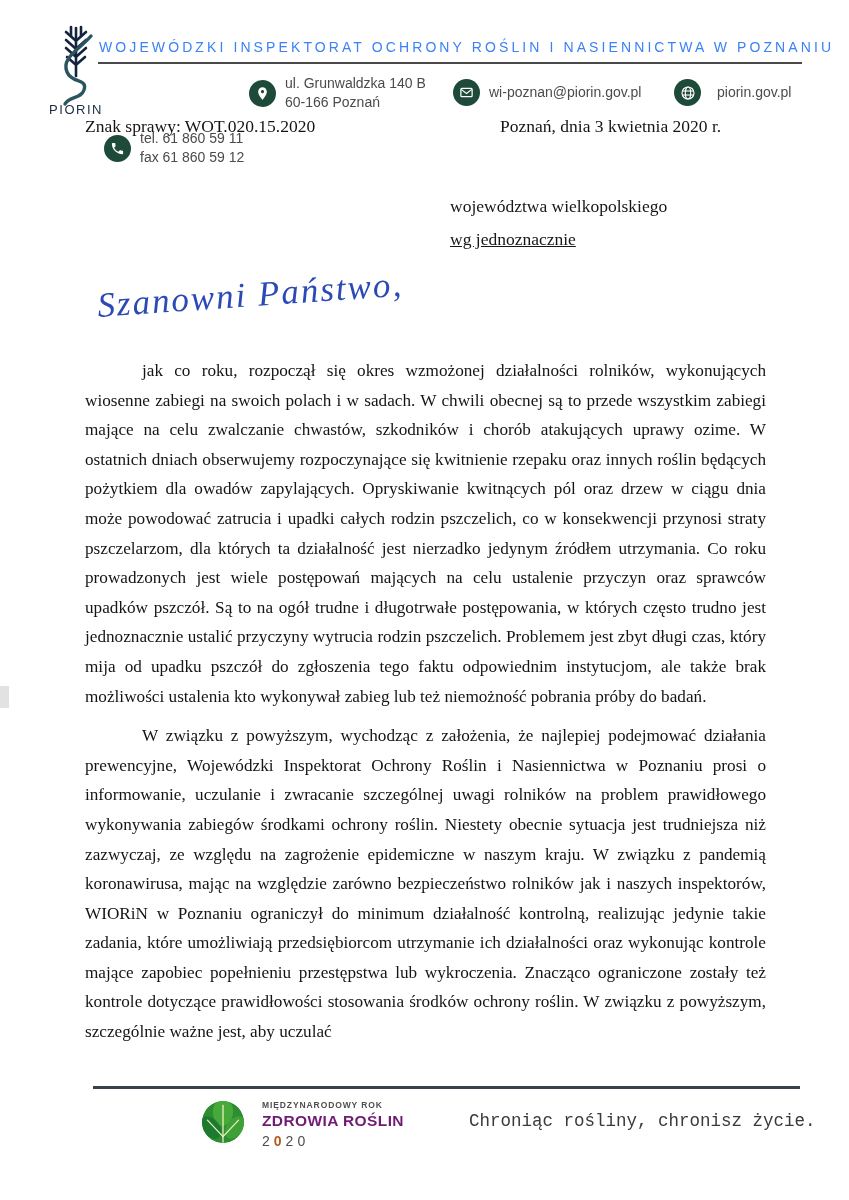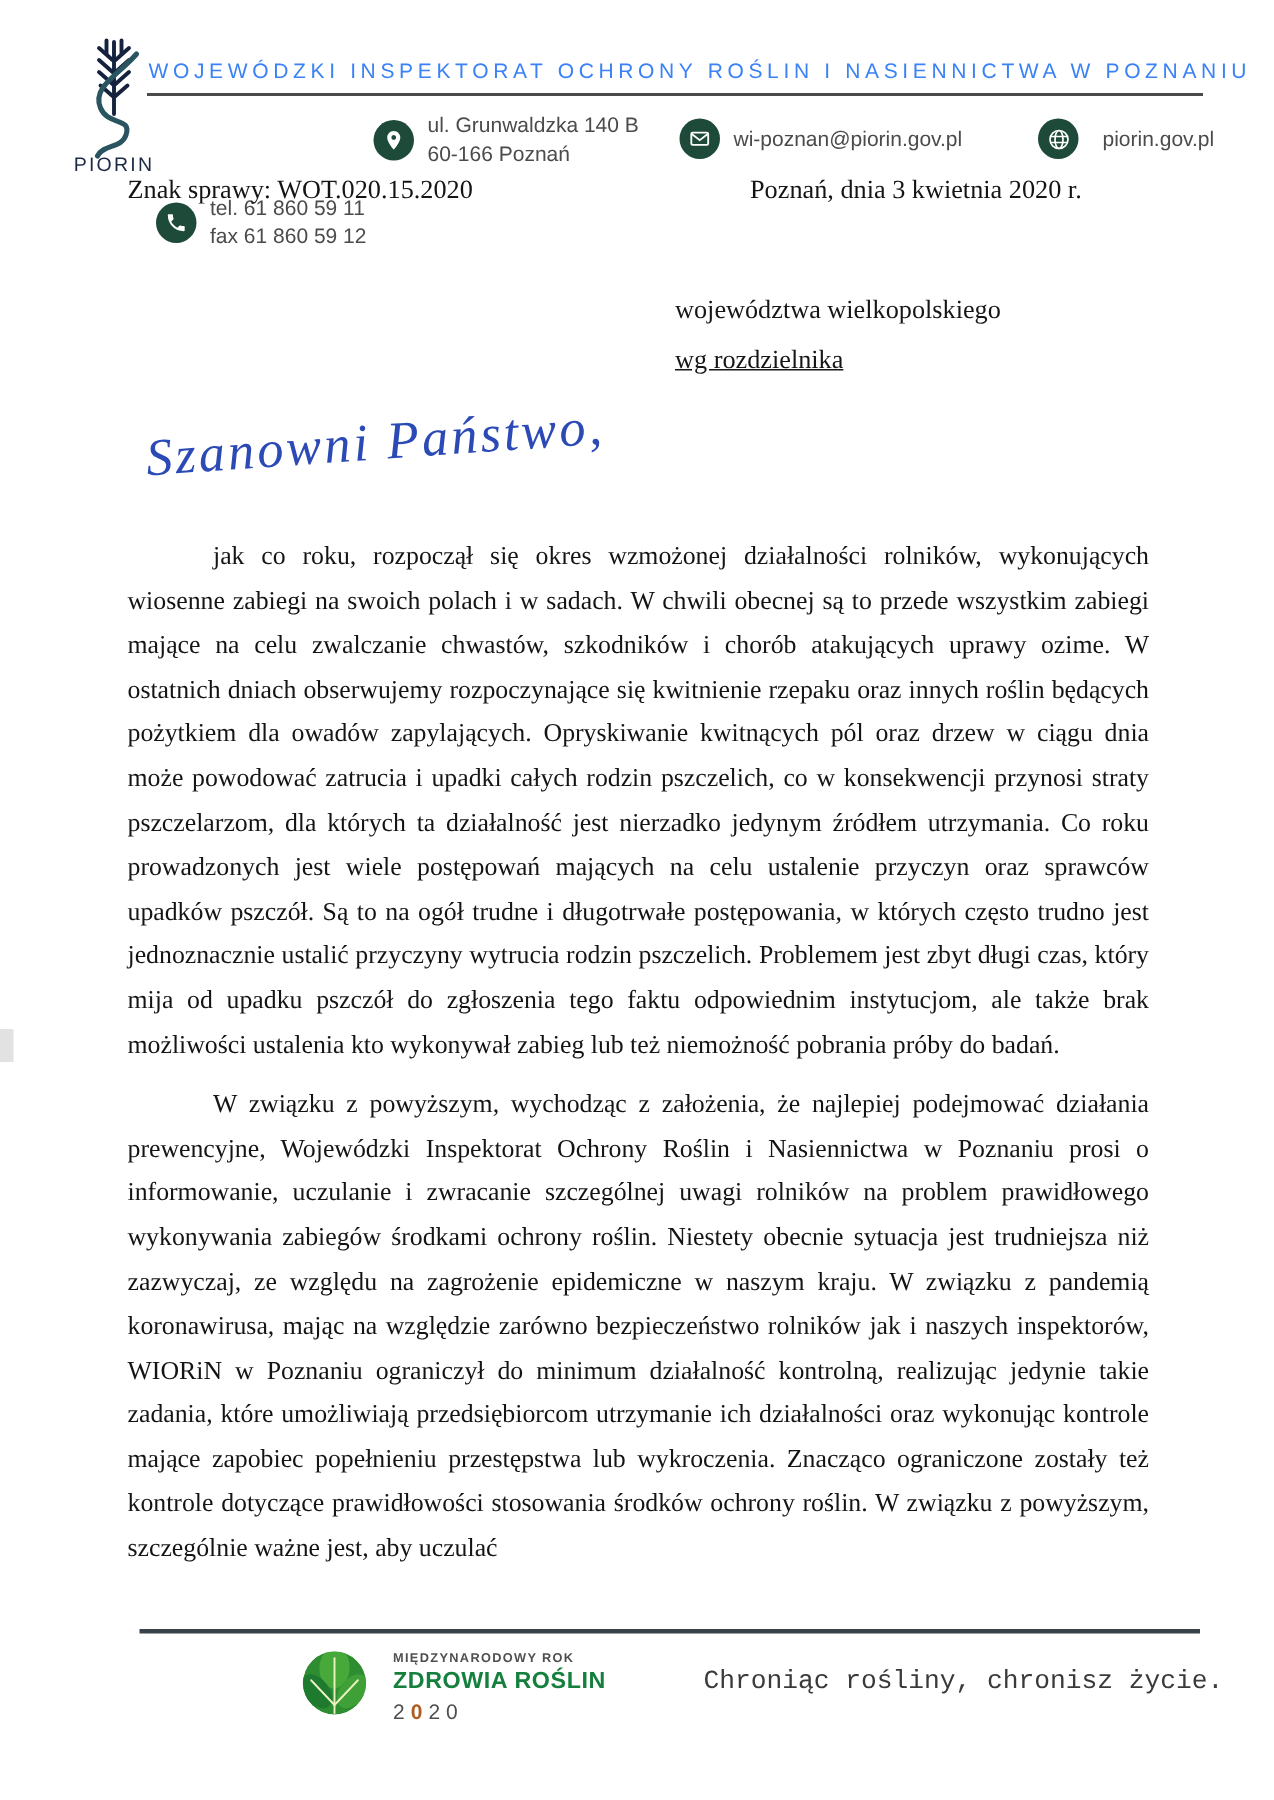--- a/index.html
+++ b/index.html
@@ -24,21 +24,21 @@
     font-size:14px;letter-spacing:3.1px;color:#3b82f6;white-space:nowrap;
   }
   .title-rule{position:absolute;left:98px;top:62px;width:704px;height:2px;background:#4a4a4a;}
   .contact{position:absolute;display:flex;align-items:center;gap:9px;
     font-family:"Liberation Sans", sans-serif;font-size:14px;color:#4b4b4b;line-height:19px;}
   .contact .cicon{width:27px;height:27px;border-radius:50%;background:#1e4a39;
     display:flex;align-items:center;justify-content:center;flex:0 0 27px;}
   .contact-phone{left:104px;top:91px;margin-top:38px;}
   .contact-address{left:249px;top:74px;}
   .contact-email{left:453px;top:79px;}
-  .contact-web{left:692px;top:79px;gap:16px;}
+  .contact-web{left:674px;top:79px;gap:16px;}
   
   .case-number{position:absolute;left:85px;top:116px;font-size:17.5px;color:#141414;}
   .place-date{position:absolute;left:500px;top:116px;font-size:17.5px;color:#141414;}
   
   .recipient{position:absolute;left:450px;top:190px;font-size:17.5px;line-height:33px;color:#161616;}
   .recipient .u{text-decoration:underline;}
   
   .salutation{
     position:absolute;left:96px;top:286px;
     font-family:"Liberation Serif", serif;font-style:italic;
@@ -48,21 +48,21 @@
   
   .letter-body{position:absolute;left:85px;top:356px;width:681px;
     font-size:17.2px;line-height:29.6px;text-align:justify;color:#141414;}
   .letter-body p{margin:0;text-indent:57px;}
   .letter-body p + p{margin-top:10px;}
   
   .footer-rule{position:absolute;left:93px;top:1086px;width:707px;height:2.5px;background:#39424a;}
   .iyph-logo{position:absolute;left:201px;top:1100px;}
   .campaign-text{position:absolute;left:262px;top:1100px;font-family:"Liberation Sans", sans-serif;}
   .campaign-line1{font-size:8.5px;font-weight:bold;letter-spacing:0.9px;color:#4f4f4f;}
-  .campaign-line2{font-size:15.5px;font-weight:bold;letter-spacing:0.4px;color:#15803d;margin-top:2px;}
+  .campaign-line2{font-size:15.5px;font-weight:bold;letter-spacing:0.4px;color:#701a75;margin-top:2px;}
   .campaign-year{font-size:14px;letter-spacing:4px;color:#4e4e4e;margin-top:3px;}
   .campaign-year .orange{color:#b05c21;font-weight:bold;}
   .footer-tagline{position:absolute;left:469px;top:1111px;
     font-family:Liberation Mono, monospace;font-size:17.5px;color:#3a3a3a;}
   
   .scan-artifact{position:absolute;left:0px;top:686px;width:9px;height:22px;background:#e2e2e2;}
 </style>
 </head>
 <body>
 
@@ -135,21 +135,21 @@
       </svg>
     </span>
     <span>piorin.gov.pl</span>
   </div>
 
   <div class="case-number">Znak sprawy: WOT.020.15.2020</div>
   <div class="place-date">Poznań, dnia 3 kwietnia 2020 r.</div>
 
   <div class="recipient">
     <div>województwa wielkopolskiego</div>
-    <div class="u">wg rozdzielnika</div>
+    <div class="u">wg jednoznacznie</div>
   </div>
 
   <div class="salutation">Szanowni Państwo,</div>
 
   <div class="letter-body">
     <p>jak co roku, rozpoczął się okres wzmożonej działalności rolników, wykonujących wiosenne zabiegi na swoich polach i w sadach. W chwili obecnej są to przede wszystkim zabiegi mające na celu zwalczanie chwastów, szkodników i chorób atakujących uprawy ozime. W ostatnich dniach obserwujemy rozpoczynające się kwitnienie rzepaku oraz innych roślin będących pożytkiem dla owadów zapylających. Opryskiwanie kwitnących pól oraz drzew w ciągu dnia może powodować zatrucia i upadki całych rodzin pszczelich, co w konsekwencji przynosi straty pszczelarzom, dla których ta działalność jest nierzadko jedynym źródłem utrzymania. Co roku prowadzonych jest wiele postępowań mających na celu ustalenie przyczyn oraz sprawców upadków pszczół. Są to na ogół trudne i długotrwałe postępowania, w których często trudno jest jednoznacznie ustalić przyczyny wytrucia rodzin pszczelich. Problemem jest zbyt długi czas, który mija od upadku pszczół do zgłoszenia tego faktu odpowiednim instytucjom, ale także brak możliwości ustalenia kto wykonywał zabieg lub też niemożność pobrania próby do badań.</p>
     <p>W związku z powyższym, wychodząc z założenia, że najlepiej podejmować działania prewencyjne, Wojewódzki Inspektorat Ochrony Roślin i Nasiennictwa w Poznaniu prosi o informowanie, uczulanie i zwracanie szczególnej uwagi rolników na problem prawidłowego wykonywania zabiegów środkami ochrony roślin. Niestety obecnie sytuacja jest trudniejsza niż zazwyczaj, ze względu na zagrożenie epidemiczne w naszym kraju. W związku z pandemią koronawirusa, mając na względzie zarówno bezpieczeństwo rolników jak i naszych inspektorów, WIORiN w Poznaniu ograniczył do minimum działalność kontrolną, realizując jedynie takie zadania, które umożliwiają przedsiębiorcom utrzymanie ich działalności oraz wykonując kontrole mające zapobiec popełnieniu przestępstwa lub wykroczenia. Znacząco ograniczone zostały też kontrole dotyczące prawidłowości stosowania środków ochrony roślin. W związku z powyższym, szczególnie ważne jest, aby uczulać</p>
   </div>
 
   <div class="footer-rule"></div>

